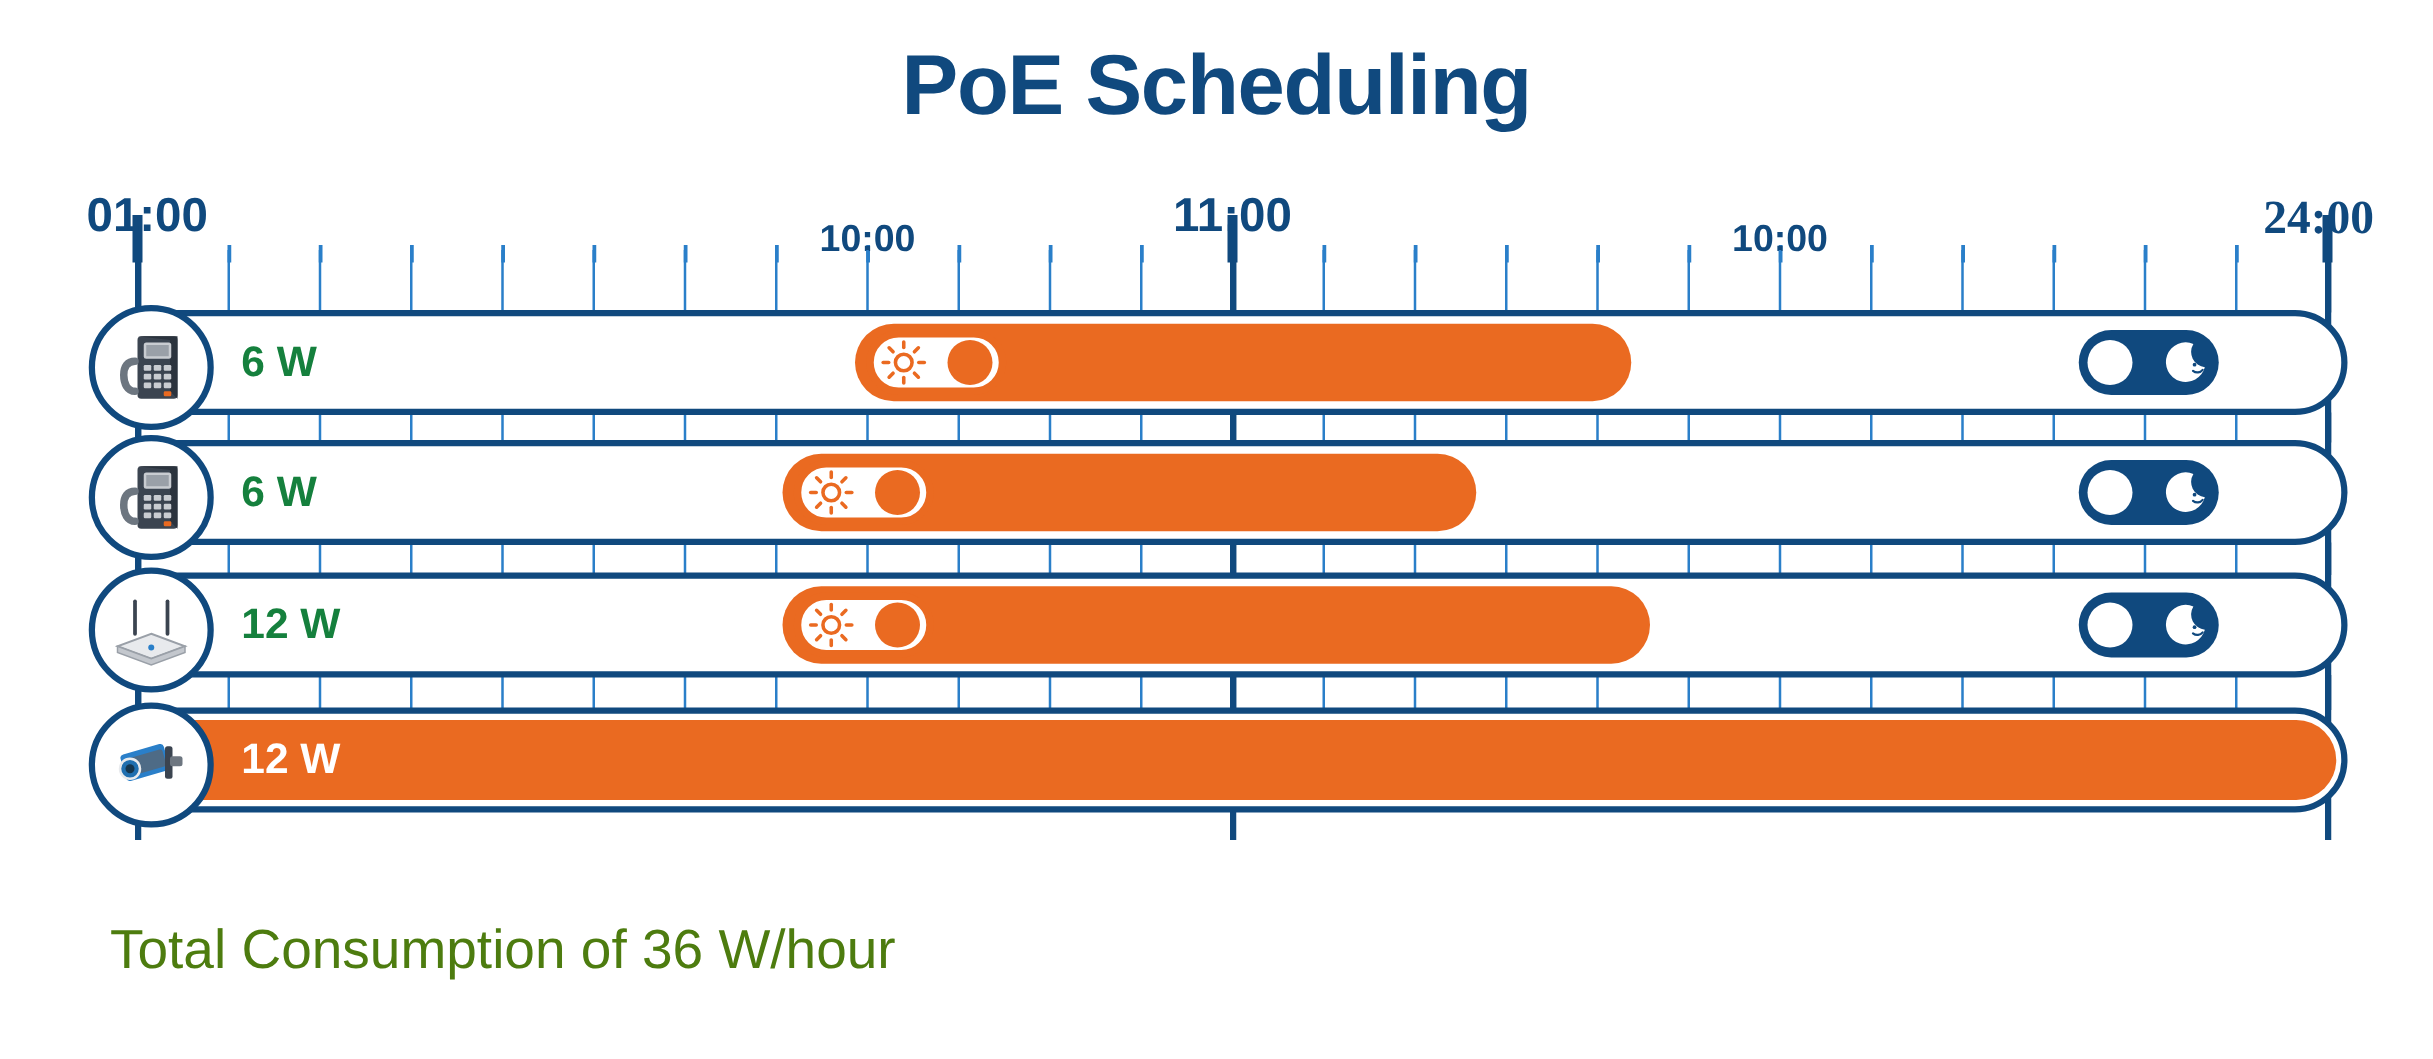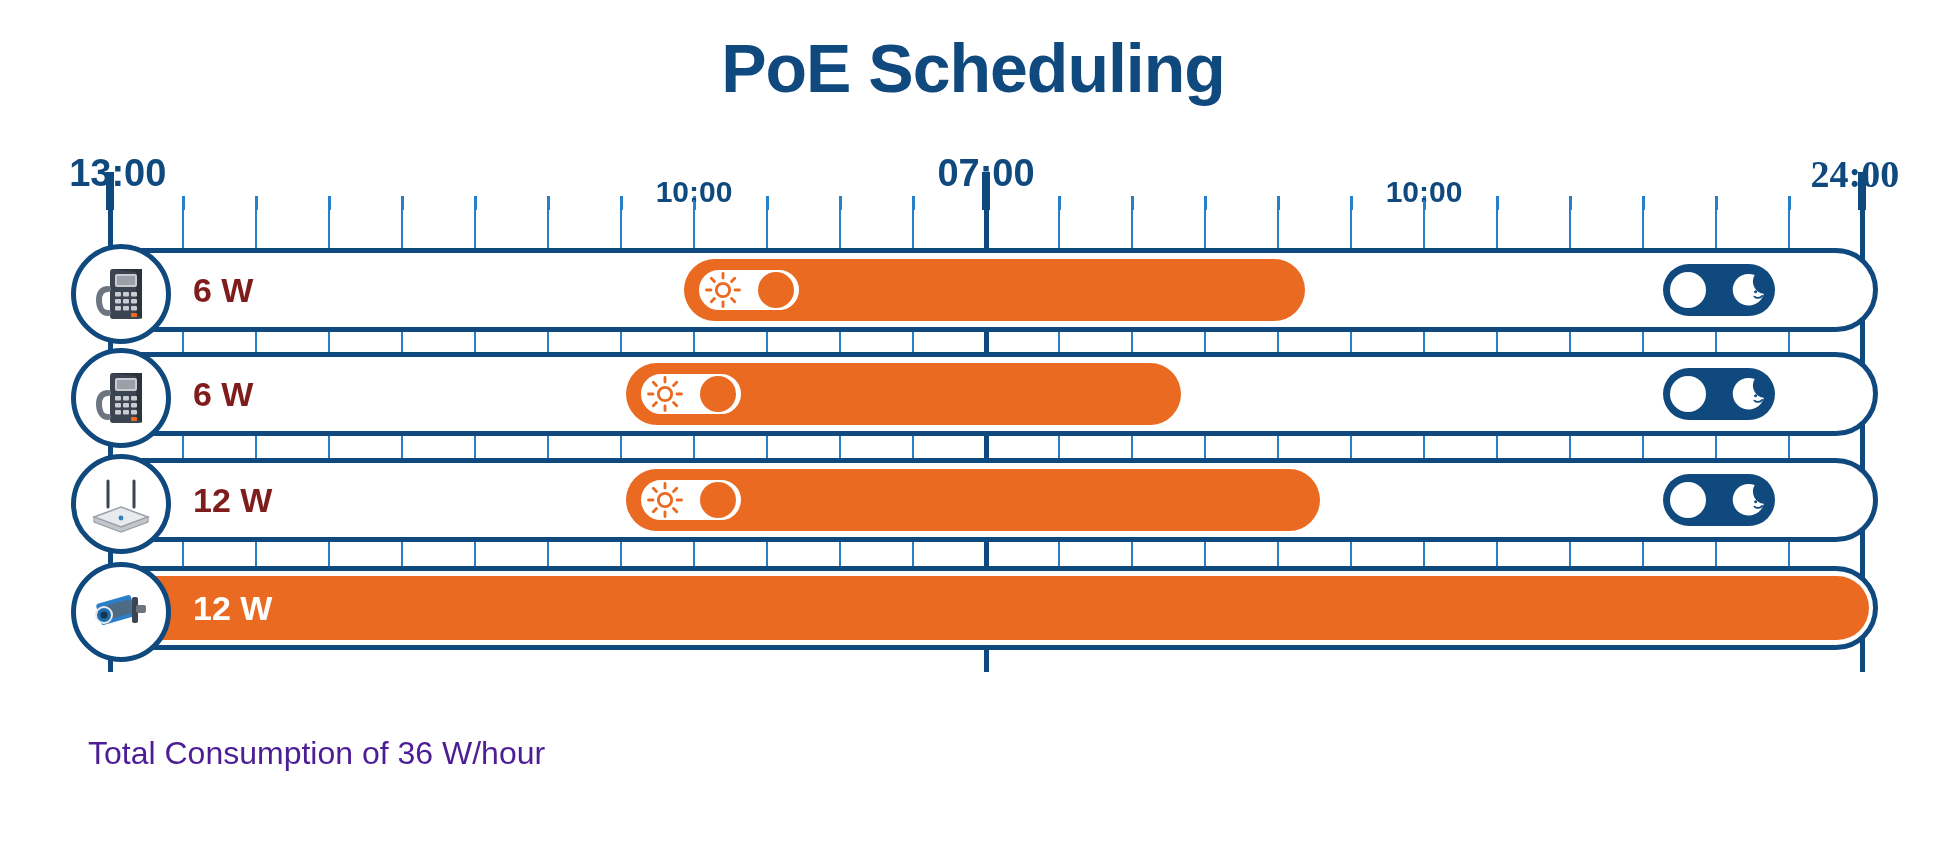--- a/index.html
+++ b/index.html
@@ -65,21 +65,21 @@
     display:flex;align-items:center;justify-content:center;
     z-index:6;
   }
 
   .row-watt{
     position:absolute;
     left:100px;
     top:50%;
     transform:translateY(-50%);
     font-size:34px;font-weight:bold;
-    color:#7f1d1d;
+    color:#15803d;
     z-index:5;
     white-space:nowrap;
   }
   .row-watt.on-orange{color:#ffffff;}
 
   
   .seg{
     position:absolute;
     top:6px;
     height:62px;
@@ -120,21 +120,21 @@
     width:36px;height:36px;border-radius:50%;
     background:#ffffff;flex:0 0 auto;
   }
 
   .icon-sun{width:38px;height:38px;flex:0 0 auto;}
   .icon-moon{width:38px;height:38px;flex:0 0 auto;}
 
   
   .footer-left{
     position:absolute;left:88px;top:735px;
-    font-size:32px;color:#4c1d95;font-weight:normal;
+    font-size:44px;color:#4d7c0f;font-weight:normal;
     white-space:nowrap;
   }
   .footer-right{
     position:absolute;right:66px;top:735px;
     font-size:32px;color:#10497e;font-weight:bold;
     white-space:nowrap;
   }
 
   
   .dev{display:block;}
@@ -167,22 +167,22 @@
       <div class="tick" style="left: 1349.5px;"></div>
       <div class="tick" style="left: 1422.5px;"></div>
       <div class="tick" style="left: 1495.5px;"></div>
       <div class="tick" style="left: 1568.5px;"></div>
       <div class="tick" style="left: 1641.5px;"></div>
       <div class="tick" style="left: 1714.5px;"></div>
       <div class="tick" style="left: 1787.5px;"></div>
       <div class="tick major" style="left: 1858px;"></div>
     </div>
   <div id="axis-labels">
-      <div class="axis-label major" style="left: 110px; transform: translateX(-42%);">13:00</div>
-      <div class="axis-label major" style="left: 986px;">07:00</div>
+      <div class="axis-label major" style="left: 110px; transform: translateX(-42%);">01:00</div>
+      <div class="axis-label major" style="left: 986px;">11:00</div>
       <div class="axis-label major" style="left: 1862px; transform: translateX(-58%); font-family: Liberation Serif, serif;">24:00</div>
       <div class="axis-label minor" style="left: 694px;">10:00</div>
       <div class="axis-label minor" style="left: 1424px;">10:00</div>
     </div>
   <div id="gridlines">
       <div class="vline major" style="left: 107.5px; top: 200px; height: 50px;"></div>
       <div class="vline" style="left: 182px; top: 200px; height: 50px;"></div>
       <div class="vline" style="left: 255px; top: 200px; height: 50px;"></div>
       <div class="vline" style="left: 328px; top: 200px; height: 50px;"></div>
       <div class="vline" style="left: 401px; top: 200px; height: 50px;"></div>

